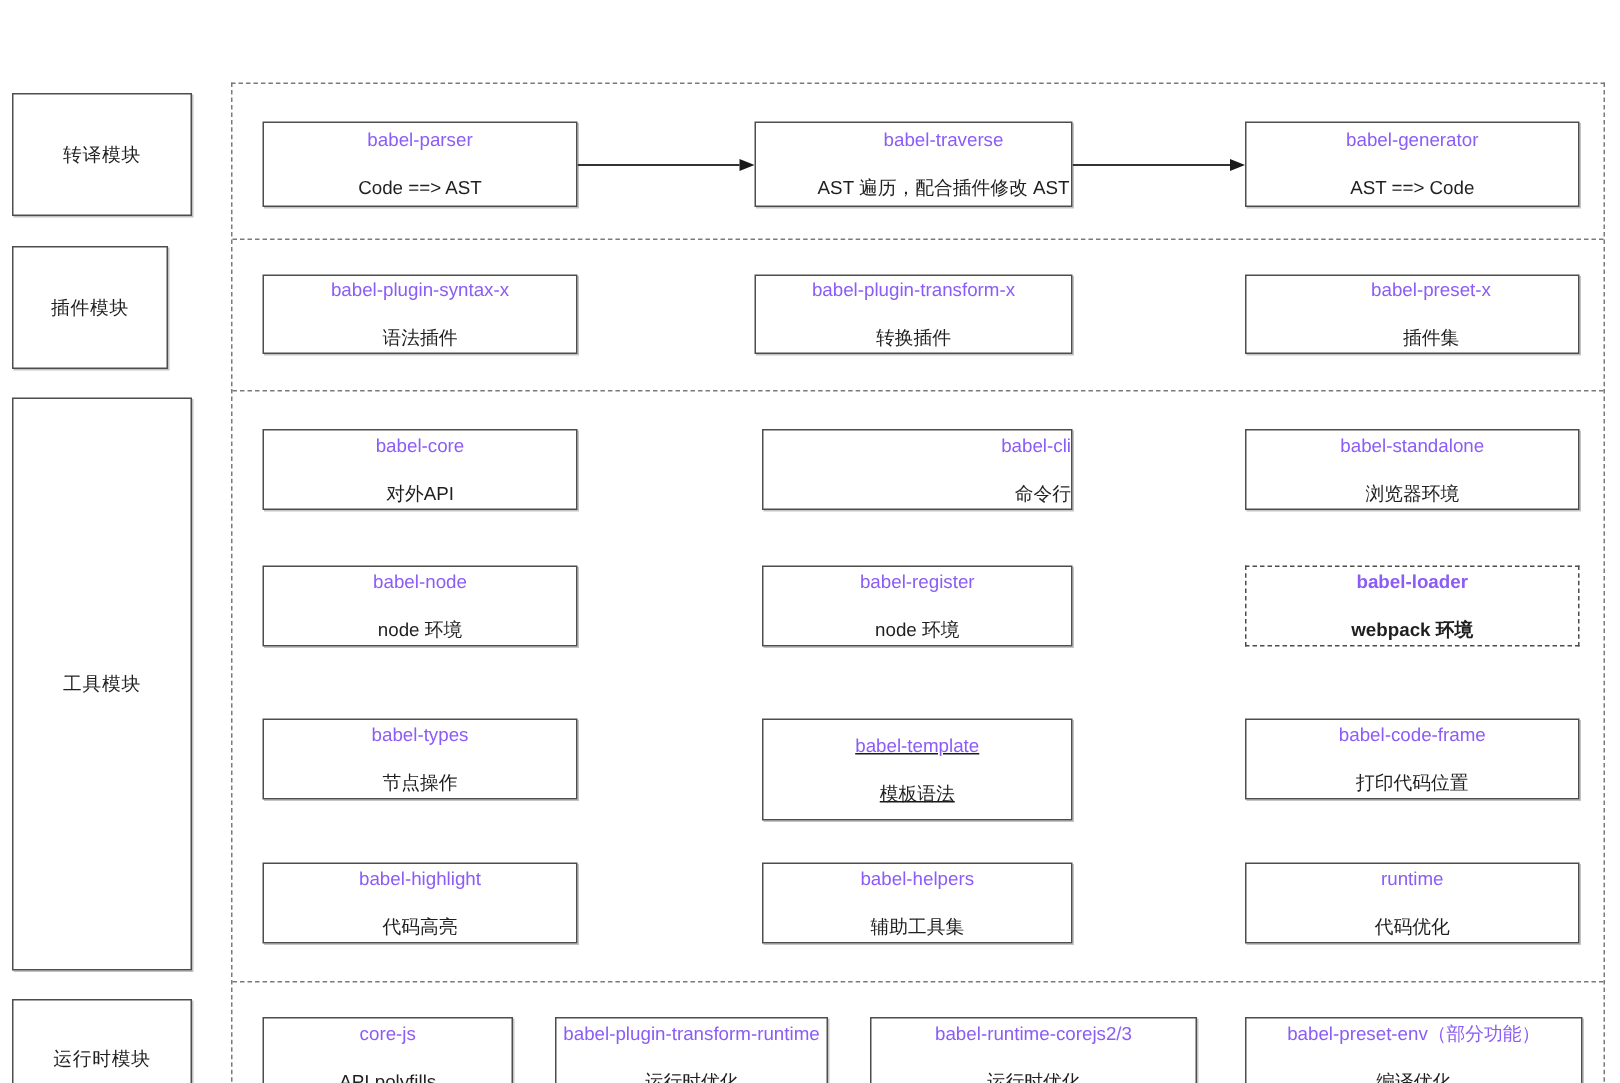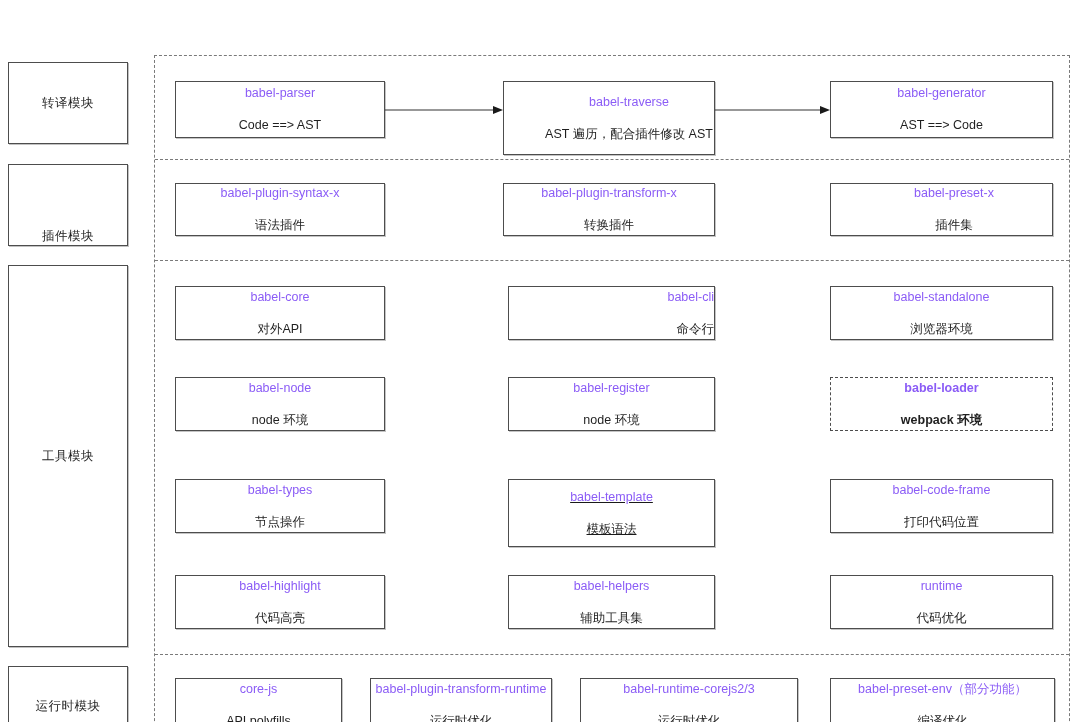--- a/index.html
+++ b/index.html
@@ -91,21 +91,21 @@
 </style>
 </head>
 <body>
 
 <div id="canvas">
 
   <div class="cat-box" style="left:8px; top:18px; width:120px; height:82px;">
     <span>转译模块</span>
   </div>
 
-  <div class="cat-box" style="left:8px; top:120px; width:120px; height:82px;align-items:flex-end;">
+  <div class="cat-box" style="left:8px; top:120px; width:104px; height:82px;">
     <span>插件模块</span>
   </div>
 
   <div class="cat-box" style="left:8px; top:622px; width:120px; height:80px;">
     <span>运行时模块</span>
   </div>
 
   <div class="cat-box" style="left:8px; top:221px; width:120px; height:382px;">
     <span>工具模块</span>
   </div>
@@ -114,21 +114,21 @@
 
   <div class="divider" style="left:155px; top:115px; width:914px;"></div>
   <div class="divider" style="left:155px; top:216px; width:914px;"></div>
   <div class="divider" style="left:155px; top:610px; width:914px;"></div>
 
   <div class="node" style="left:175px; top:37px; width:210px; height:57px;">
     <span class="title">babel-parser</span>
     <span class="sub">Code ==&gt; AST</span>
   </div>
 
-  <div class="node" style="left:503px; top:37px; width:212px; height:74px;padding-left:40px;">
+  <div class="node" style="left:503px; top:37px; width:212px; height:57px;padding-left:40px;">
     <span class="title">babel-traverse</span>
     <span class="sub">AST 遍历，配合插件修改 AST</span>
   </div>
 
   <div class="node" style="left:830px; top:37px; width:223px; height:57px;">
     <span class="title">babel-generator</span>
     <span class="sub">AST ==&gt; Code</span>
   </div>
 
   <div class="arrow" style="left:385px; top:61px; width:118px;">

